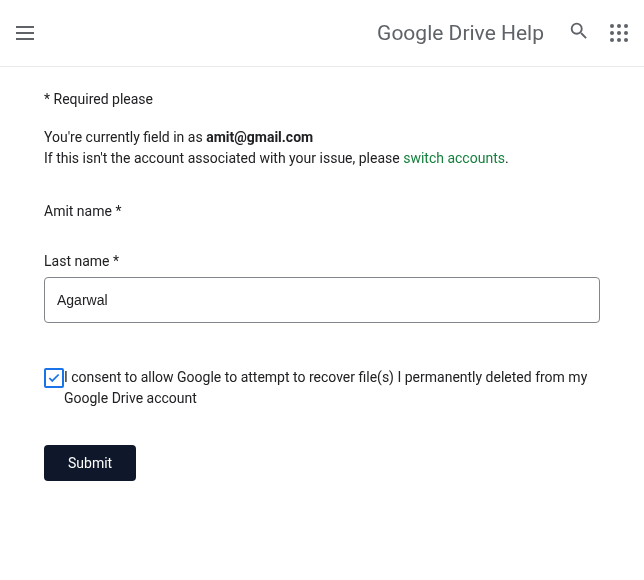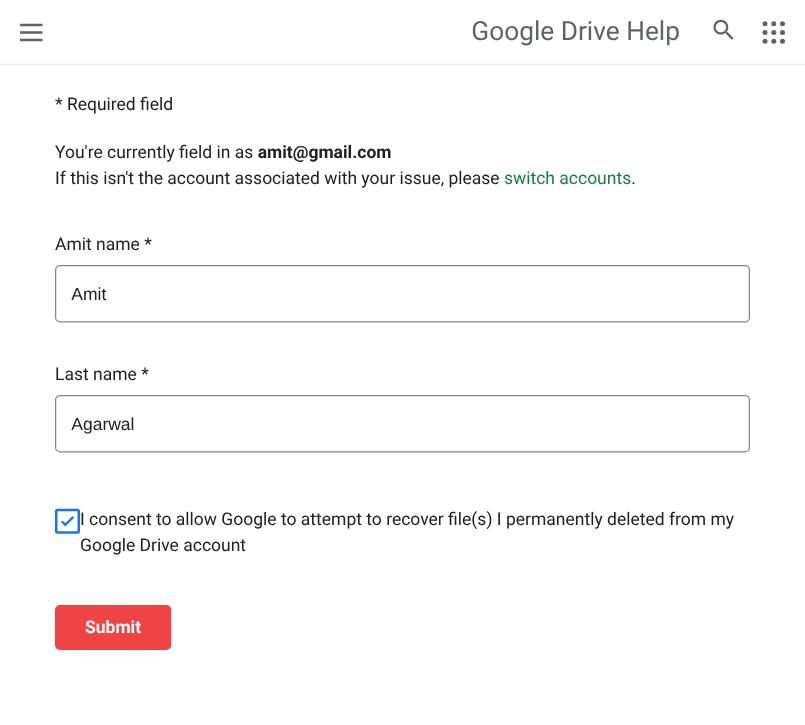--- a/index.html
+++ b/index.html
@@ -1,38 +1,38 @@
 <!DOCTYPE html>
 <html><head>
   <meta charset="utf-8">
   <style>
     * { box-sizing: border-box; margin: 0; padding: 0; }
     body { font-family: 'Google Sans', Roboto, Arial, sans-serif; color: #202124; width: 644px; height: 580px; background: #fff; }
-    .header { display: flex; align-items: center; padding: 24px 16px; border-bottom: 1px solid #e8eaed; height: 52px; }
+    .header { display: flex; align-items: center; padding: 24px 16px; border-bottom: 1px solid #e8eaed; height: 67px; }
     .menu-btn { width: 24px; height: 24px; display: flex; flex-direction: column; justify-content: center; gap: 4px; cursor: pointer; }
     .menu-btn span { display: block; width: 18px; height: 2px; background: #5f6368; }
     .spacer { flex: 1; }
     .title { font-size: 21px; color: #5f6368; font-weight: 400; }
     .header-actions { display: flex; align-items: center; gap: 20px; margin-left: 24px; }
     .search-icon svg { width: 22px; height: 22px; }
     .apps-icon { width: 18px; height: 18px; display: grid; grid-template-columns: repeat(3, 4px); grid-template-rows: repeat(3, 4px); gap: 3px; }
     .apps-icon span { width: 4px; height: 4px; background: #5f6368; border-radius: 50%; }
     .content { padding: 24px 44px; }
     .required-note { font-size: 14px; color: #202124; margin-bottom: 20px; }
     .signin-text { font-size: 14px; line-height: 1.5; }
     .signin-text strong { font-weight: 700; }
     .link { color: #15803d; cursor: pointer; }
     .form-group { margin-top: 34px; }
     .label { font-size: 14px; color: #202124; margin-bottom: 8px; display: block; }
     .input { width: 100%; padding: 14px 12px; font-size: 14px; border: 1px solid #80868b; border-radius: 4px; outline: none; color: #202124; }
     .consent-row { display: flex; align-items: flex-start; margin-top: 44px; }
     .checkbox { width: 20px; height: 20px; border: 2px solid #1a73e8; border-radius: 2px; flex-shrink: 0; display: flex; align-items: center; justify-content: center; cursor: pointer; margin-top: 1px; }
     .checkbox svg { width: 14px; height: 14px; }
     .consent-text { font-size: 14px; line-height: 1.5; color: #202124; }
-    .submit-btn { margin-top: 36px; background: #ef4444; color: #fff; border: none; border-radius: 4px; padding: 10px 24px; font-size: 14px; font-weight: 700; cursor: pointer; font-family: inherit; }
+    .submit-btn { margin-top: 36px; background: #0f172a; color: #fff; border: none; border-radius: 4px; padding: 10px 24px; font-size: 14px; font-weight: 400; cursor: pointer; font-family: inherit; }
   </style>
 </head>
 <body>
 
 <div class="header">
   <div class="menu-btn">
     <span></span>
       <span></span>
       <span></span>
   </div>
@@ -52,30 +52,29 @@
         <span></span>
         <span></span>
         <span></span>
         <span></span>
         <span></span>
     </div>
   </div>
 </div>
 
 <div class="content">
-  <div class="required-note">* Required field</div>
+  <div class="required-note">* Required please</div>
 
   <div class="signin-text">
     <span>You're currently field in as </span><strong>amit@gmail.com</strong><br>
     <span>If this isn't the account associated with your issue, please </span><span class="link">switch accounts</span><span>.</span>
   </div>
 
   <div class="form-group">
     <label class="label">Amit name *</label>
-    <input class="input" type="text" value="Amit" style="">
   </div>
 
   <div class="form-group">
     <label class="label">Last name *</label>
     <input class="input" type="text" value="Agarwal" style="">
   </div>
 
   <div class="consent-row">
     <div class="checkbox">
       <svg viewBox="0 0 24 24" fill="none" stroke="#1a73e8" stroke-width="3">

